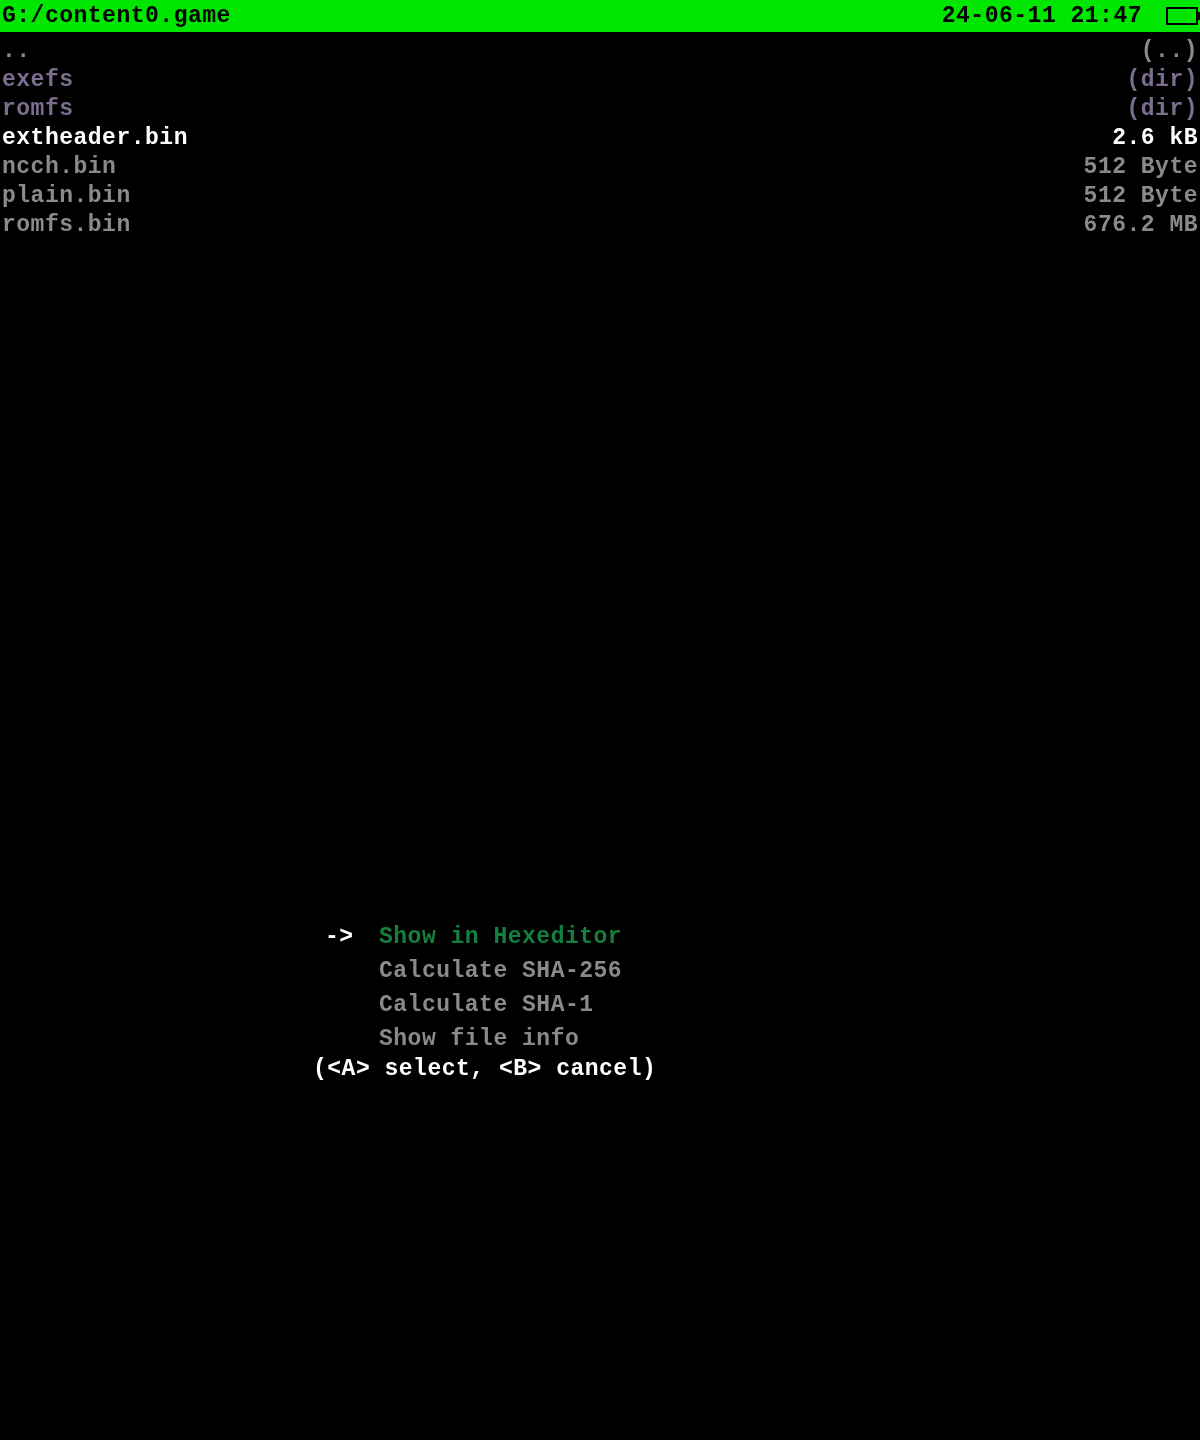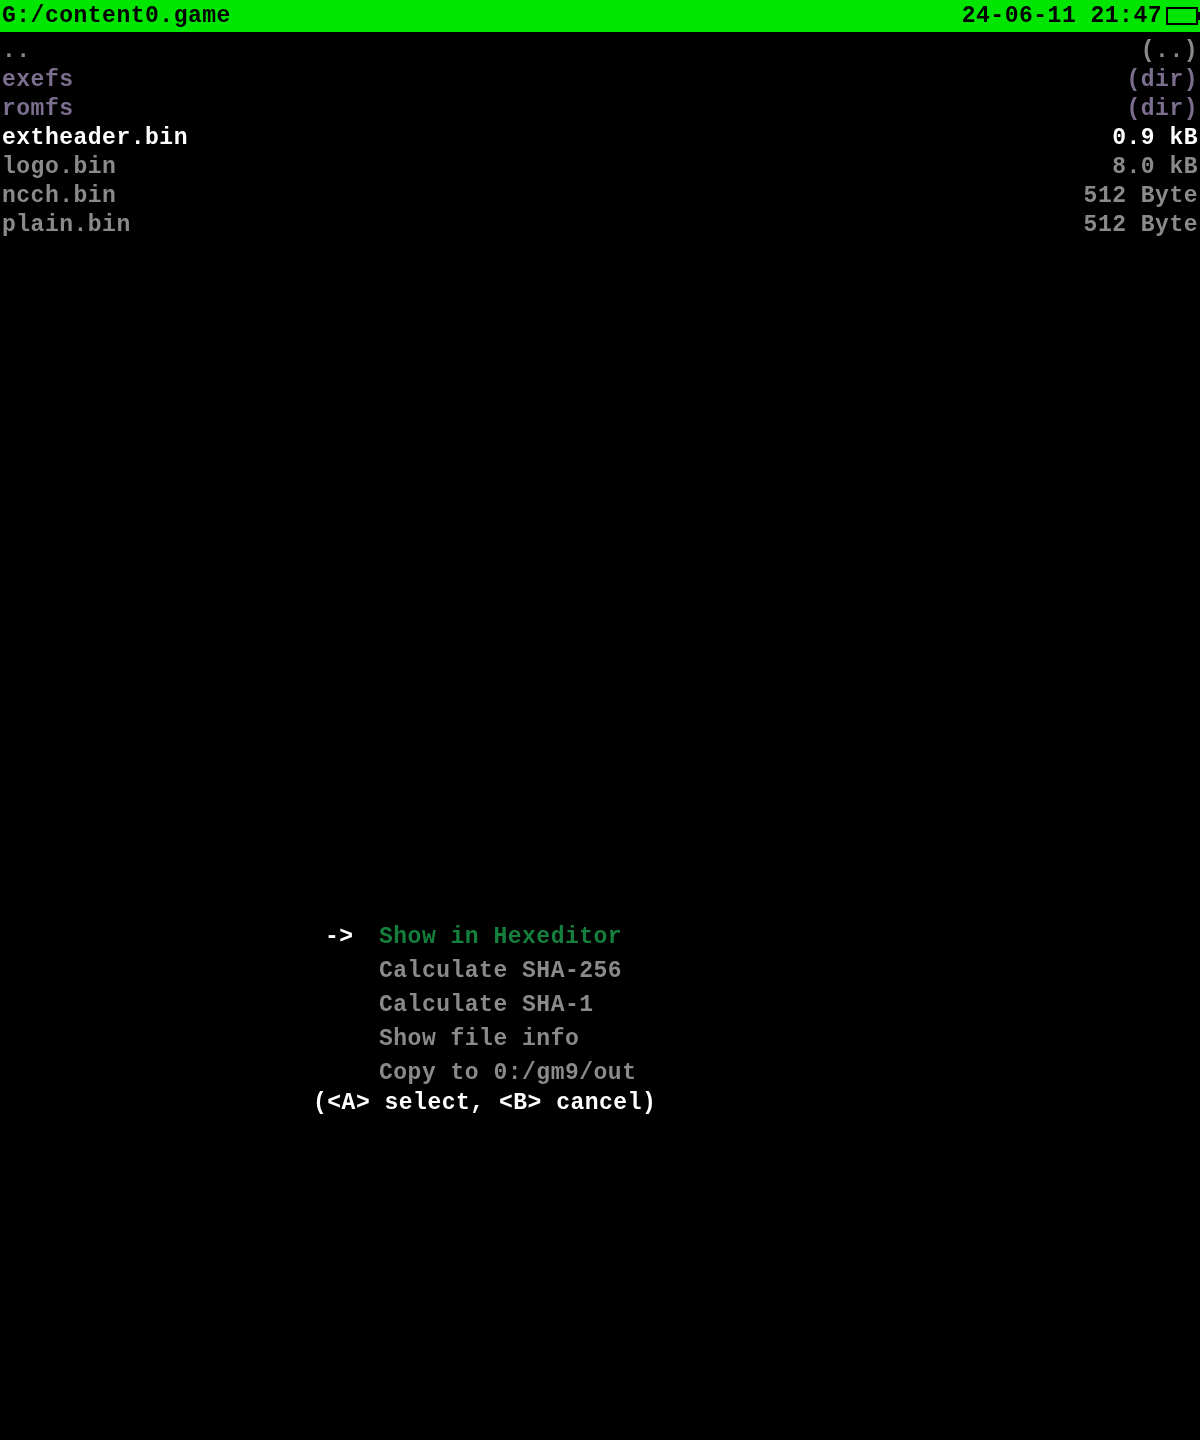--- a/index.html
+++ b/index.html
@@ -20,21 +20,21 @@
     .status-bar {
       background: #00e600;
       height: 30px;
       display: flex;
       align-items: center;
       justify-content: space-between;
       color: #000;
       padding: 16px 2px;
     }
     .status-left { font-weight: bold; }
-    .status-right { display: flex; align-items: center; gap: 4px; font-weight: bold; }
+    .status-right { display: flex; align-items: center; gap: 24px; font-weight: bold; }
     .battery {
       width: 32px;
       height: 18px;
       border: 2px solid #000;
       position: relative;
       background: #00e600;
     }
     .battery::after {
       content: "";
       position: absolute;
@@ -99,43 +99,39 @@
   <span class="status-right">
     <span>24-06-11 21:47</span>
     <span class="battery"><span class="battery-fill"></span></span>
   </span>
 </div>
 
 <div class="file-list" id="flist">
     <div class="file-row dim-gray"><span>..</span><span>(..)</span></div>
     <div class="file-row dim-purple"><span>exefs</span><span>(dir)</span></div>
     <div class="file-row dim-purple"><span>romfs</span><span>(dir)</span></div>
-    <div class="file-row selected"><span>extheader.bin</span><span>0.9 kB</span></div>
-    <div class="file-row dim-gray"><span>logo.bin</span><span>8.0 kB</span></div>
+    <div class="file-row selected"><span>extheader.bin</span><span>2.6 kB</span></div>
     <div class="file-row dim-gray"><span>ncch.bin</span><span>512 Byte</span></div>
     <div class="file-row dim-gray"><span>plain.bin</span><span>512 Byte</span></div>
+    <div class="file-row dim-gray"><span>romfs.bin</span><span>676.2 MB</span></div>
   </div>
 
 <div class="bottom-panel">
   <div id="menu">
       <div class="menu-item">
         <span class="menu-prefix">-&gt;</span>
         <span class="menu-selected">Show in Hexeditor</span>
       </div>
       <div class="menu-item">
         <span class="menu-prefix"></span>
         <span class="menu-dim">Calculate SHA-256</span>
       </div>
       <div class="menu-item">
         <span class="menu-prefix"></span>
         <span class="menu-dim">Calculate SHA-1</span>
       </div>
       <div class="menu-item">
         <span class="menu-prefix"></span>
         <span class="menu-dim">Show file info</span>
       </div>
-      <div class="menu-item">
-        <span class="menu-prefix"></span>
-        <span class="menu-dim">Copy to 0:/gm9/out</span>
-      </div>
     </div>
   <div class="hint">(&lt;A&gt; select, &lt;B&gt; cancel)</div>
 </div>
 
 </body></html>

